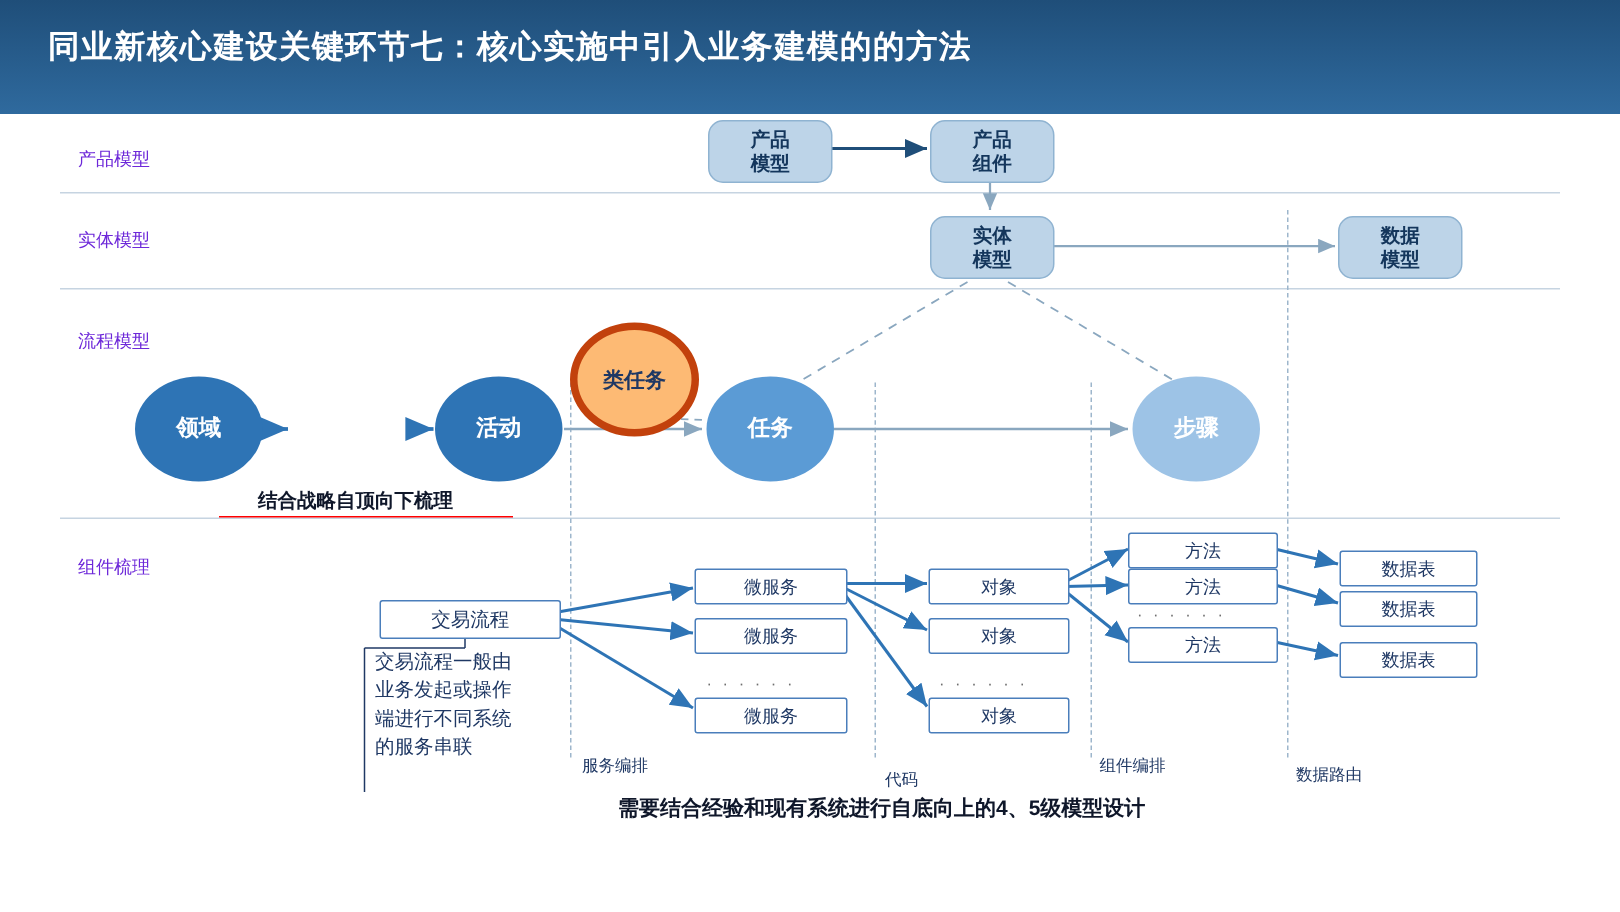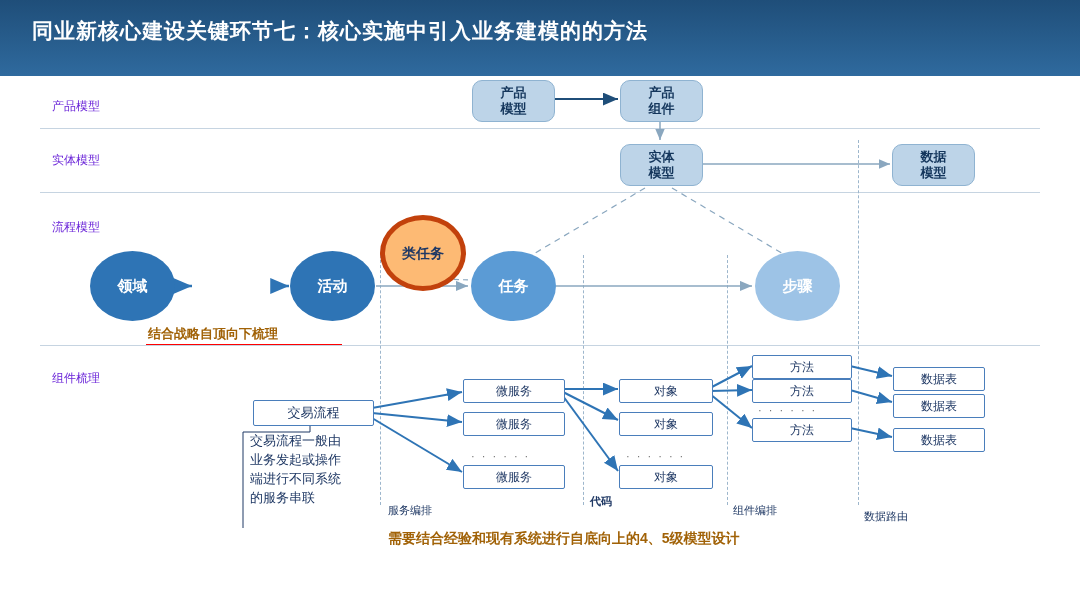--- a/index.html
+++ b/index.html
@@ -56,21 +56,21 @@
 
   
   .node{
     position:absolute;background:#ffffff;border:1px solid #4a7ebb;
     color:#1f3864;font-size:12px;
     display:flex;align-items:center;justify-content:center;border-radius:2px;
   }
 
   
   .txt{position:absolute;font-size:12px;color:#1f3864;white-space:pre-line;line-height:1.45;}
-  .red{color:#a16207;font-size:13px;font-weight:bold;white-space:nowrap;position:absolute;}
+  .red{color:#0f172a;font-size:13px;font-weight:bold;white-space:nowrap;position:absolute;margin-left:24px;}
   .redline{position:absolute;height:1px;background:#ff0000;}
   .dots{position:absolute;color:#6f6f6f;font-size:11px;letter-spacing:2px;}
   .caption{position:absolute;font-size:11px;color:#1f3864;white-space:nowrap;}
 
   
   .logo{position:absolute;right:18px;bottom:14px;width:120px;height:46px;}
   .logo .lt{position:absolute;left:30px;top:0;color:#c00000;font-size:21px;font-weight:bold;letter-spacing:1px;}
   .logo .lb{position:absolute;left:32px;top:25px;color:#c00000;font-size:11px;letter-spacing:2px;}
   .logo .mark{position:absolute;left:0;top:2px;width:26px;height:34px;}
 
@@ -231,20 +231,20 @@
     <span>数据表</span>
   </div>
   <div class="node" style="left:893px;top:394px;width:90px;height:22px;">
     <span>数据表</span>
   </div>
   <div class="node" style="left:893px;top:428px;width:90px;height:22px;">
     <span>数据表</span>
   </div>
 
   <div class="caption" style="left:388px;top:503px;">服务编排</div>
-  <div class="caption" style="left:590px;top:494px;font-weight:bold;">代码</div>
+  <div class="caption" style="left:590px;top:512px;">代码</div>
   <div class="caption" style="left:733px;top:503px;">组件编排</div>
   <div class="caption" style="left:864px;top:509px;">数据路由</div>
 
   <div class="red" style="left:388px;top:530px;font-size:14px;">需要结合经验和现有系统进行自底向上的4、5级模型设计</div>
 
 
 </div>
 
 </body></html>

